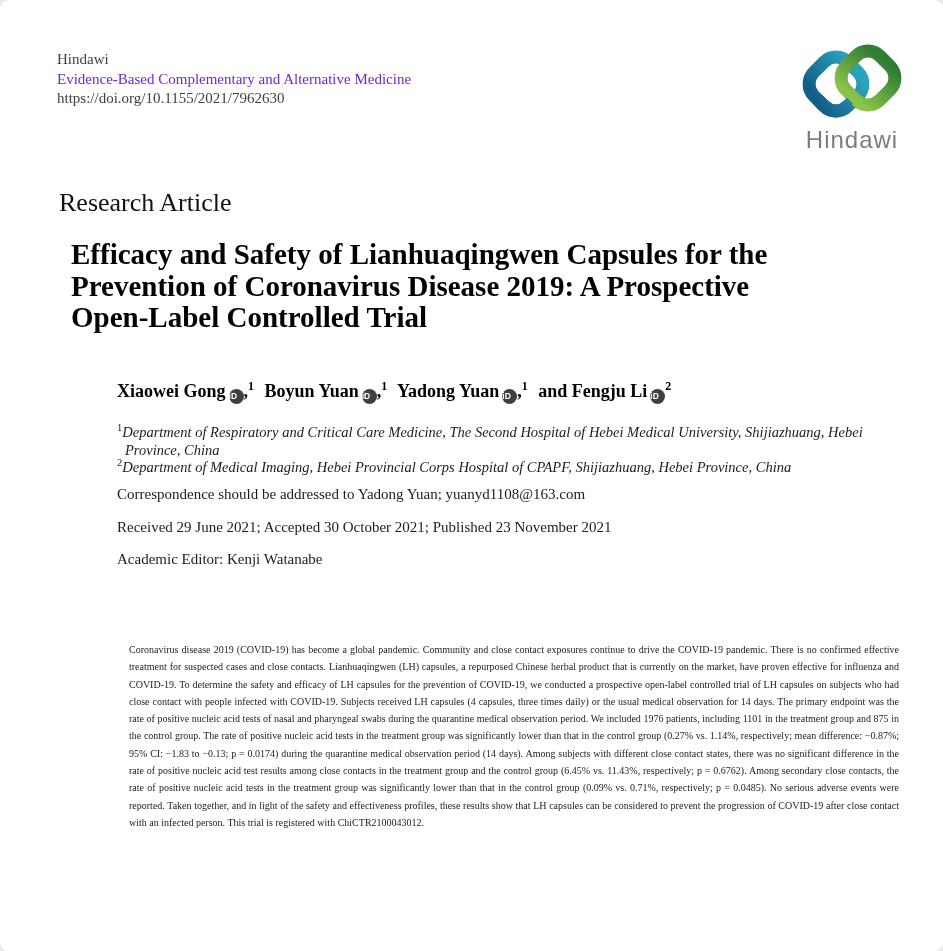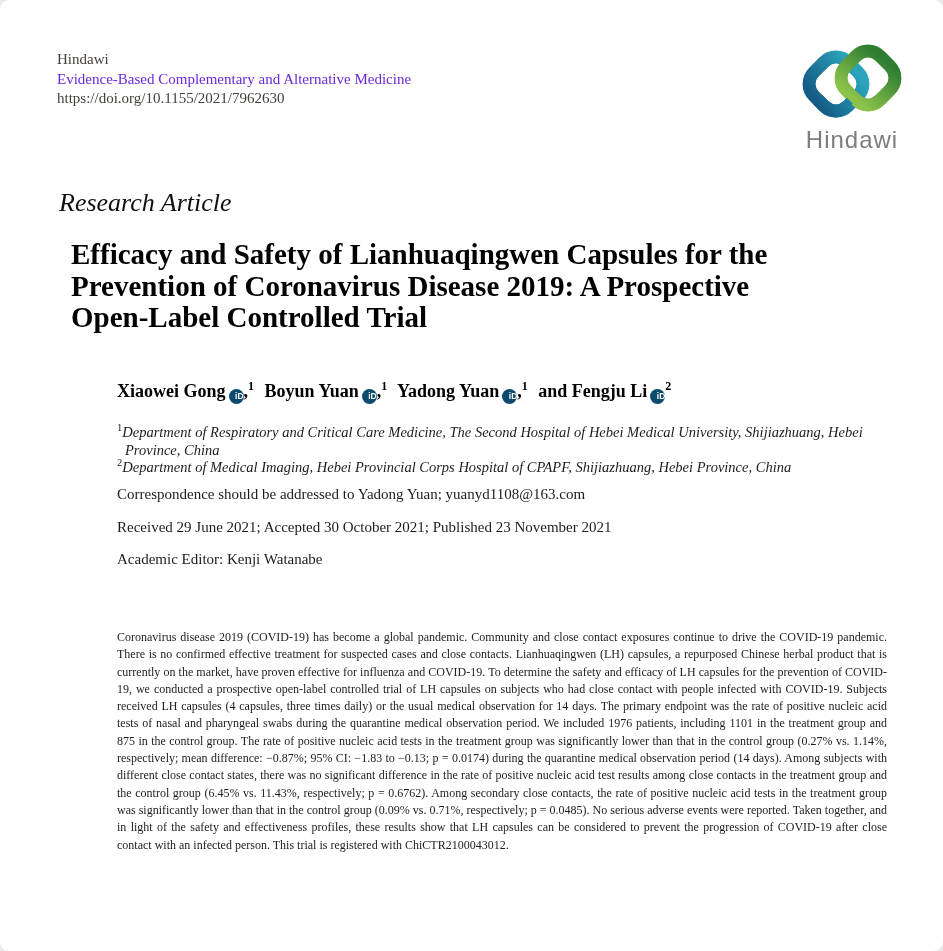--- a/index.html
+++ b/index.html
@@ -14,43 +14,43 @@
     border-radius:9px;
   }
   
   .pub-info{position:absolute;left:57px;top:50px;font-size:15px;line-height:19.5px;color:#44403c;}
   .pub-info .journal{color:#6d28d9;}
   
   .logo{position:absolute;left:791px;top:42px;width:122px;text-align:center;}
   .logo svg{display:block;margin:0 auto;}
   .wordmark{font-family:"Liberation Sans", sans-serif;font-size:24px;color:#7d7d7d;letter-spacing:1px;margin-top:2px;}
   
-  .research-label{position:absolute;left:59px;top:188px;font-size:26px;font-style:italic;color:#111;}
+  .research-label{position:absolute;left:59px;top:188px;font-size:26px;color:#111;}
   .article-title{position:absolute;left:59px;top:227px;width:748px;font-size:29px;font-weight:bold;line-height:31.5px;color:#000;margin:12px;}
   
   .byline{position:absolute;left:117px;top:381px;font-size:18px;font-weight:bold;color:#000;}
   .author{white-space:nowrap;margin-right:6px;}
   .orcid{
     display:inline-block;width:15px;height:15px;border-radius:50%;
-    background:#0c4a6e;color:#fff;font-family:"Liberation Sans",sans-serif;
-    font-size:8.5px;font-weight:bold;text-align:right;line-height:15px;
+    background:#404040;color:#fff;font-family:"Liberation Sans",sans-serif;
+    font-size:8.5px;font-weight:bold;text-align:left;line-height:15px;
     vertical-align:-2px;margin-left:3px;
   }
   .byline sup{font-size:12px;line-height:0;}
   
   .affiliations{position:absolute;left:117px;top:424px;width:770px;font-size:14.5px;font-style:italic;line-height:17.5px;}
   .affil{padding-left:8px;text-indent:-8px;}
   .affil sup{font-size:10.5px;font-style:normal;line-height:0;}
   
   .meta-line{position:absolute;left:117px;font-size:15px;margin:0;}
   .correspondence{top:486px;}
   .history{top:519px;}
   .editor{top:551px;}
   .copyright{position:absolute;left:117px;top:580px;width:770px;font-size:14.2px;line-height:17.3px;text-align:justify;margin:0;}
-  .abstract{position:absolute;left:117px;top:629px;width:770px;font-size:12px;line-height:17.3px;text-align:justify;margin:0;}
+  .abstract{position:absolute;left:117px;top:629px;width:770px;font-size:10px;line-height:17.3px;text-align:justify;margin:12px;}
 </style>
 </head>
 <body>
 
 <div class="page">
 
   <div class="pub-info">
     <div>Hindawi</div>
     <div class="journal">Evidence-Based Complementary and Alternative Medicine</div>
     <div>https://doi.org/10.1155/2021/7962630</div>

